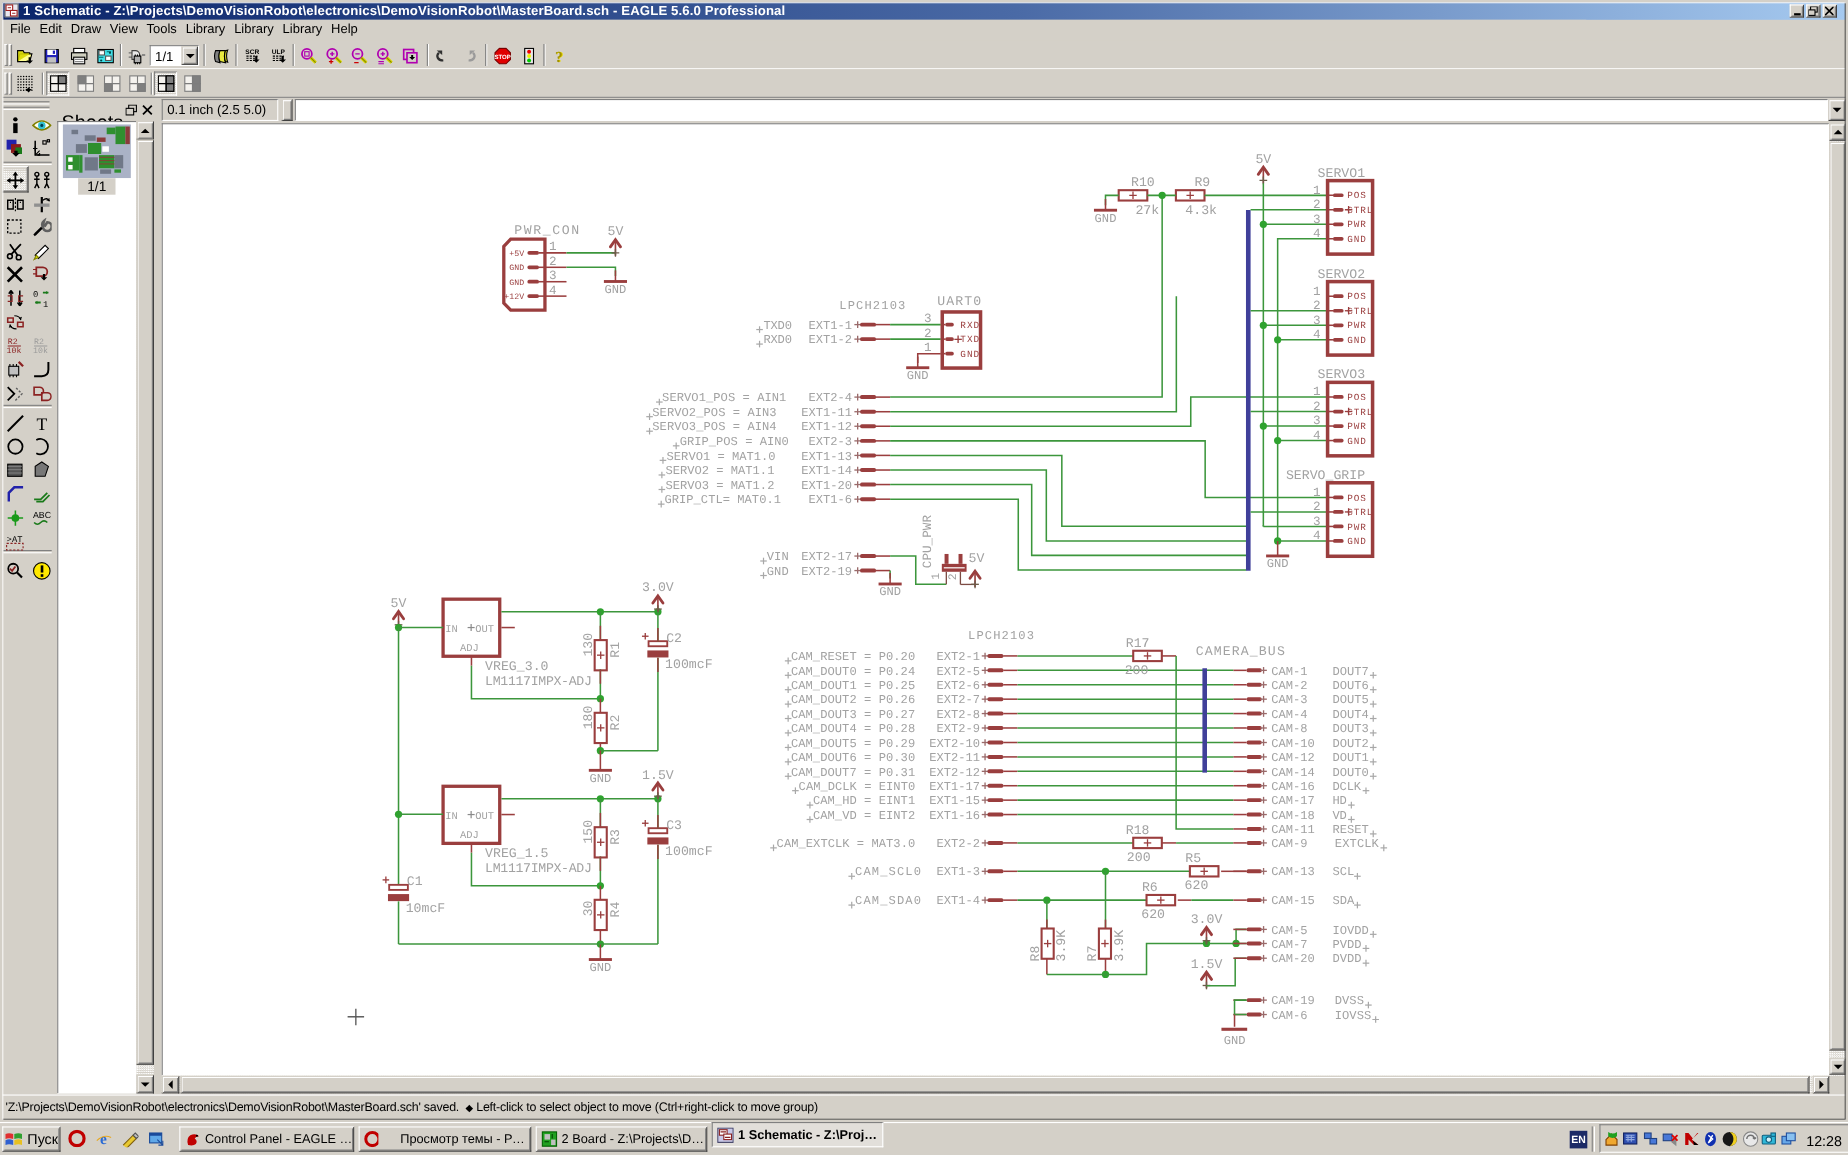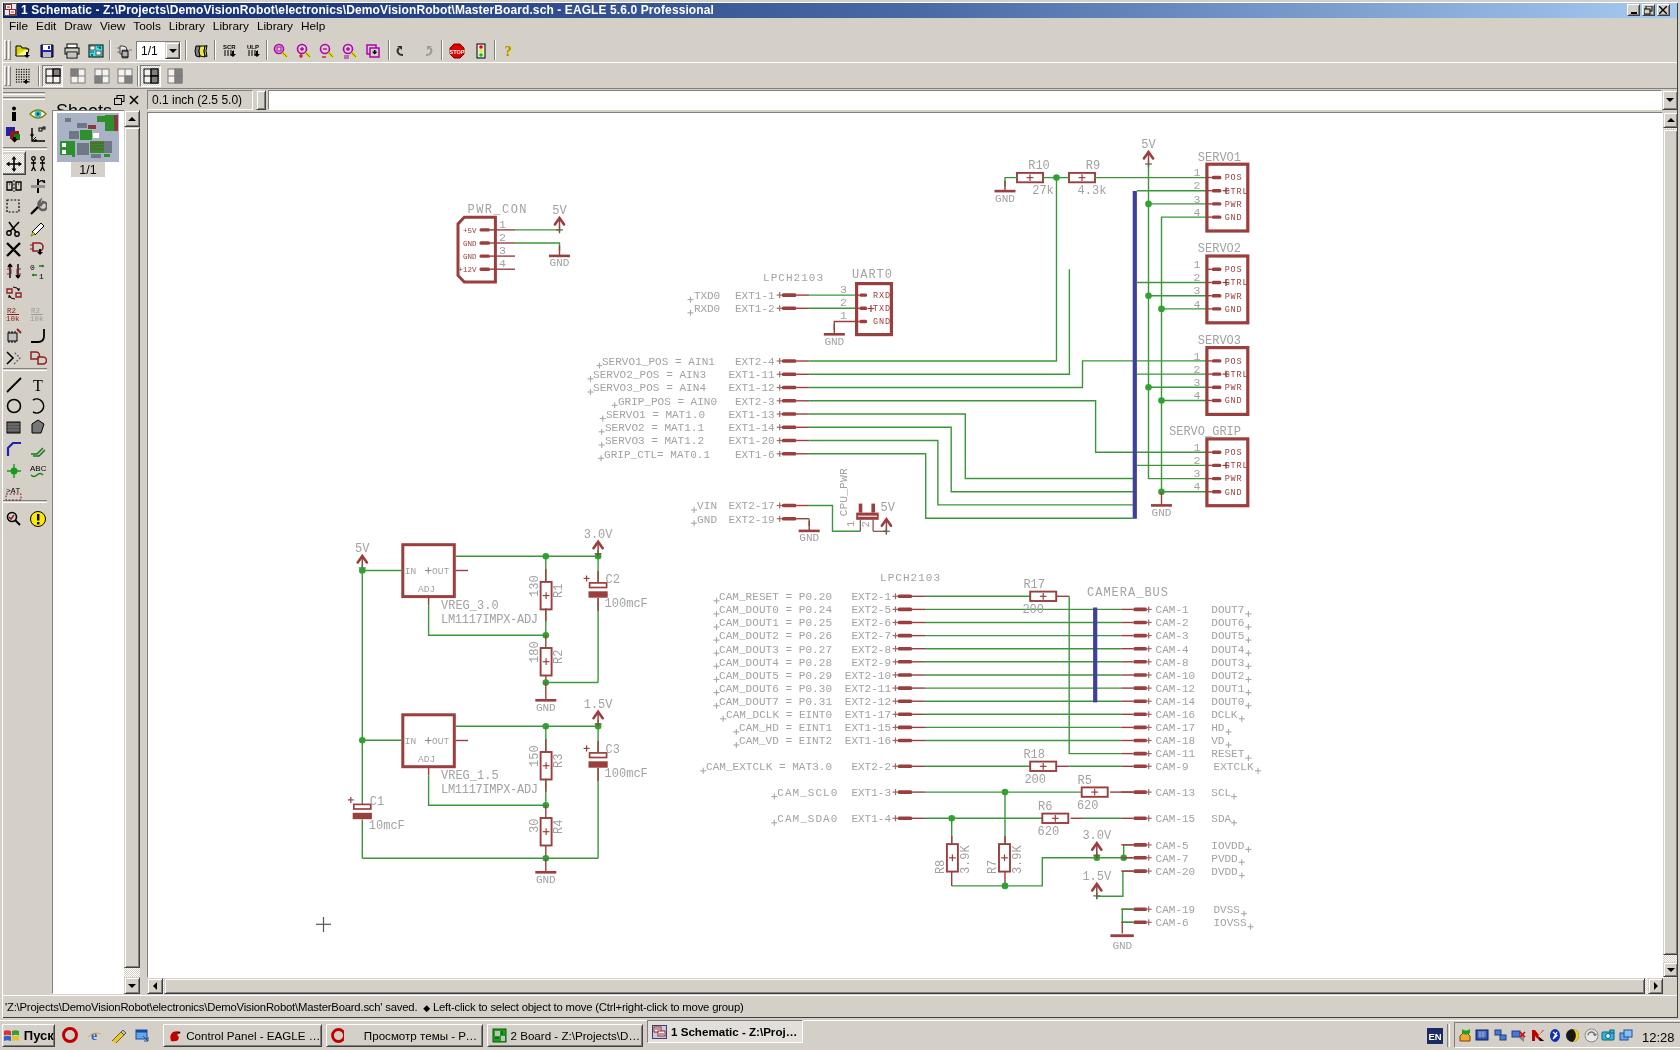--- a/index.html
+++ b/index.html
@@ -595,21 +595,21 @@
 <div class="raised2 btn" style="position:absolute;left:147px;top:978px;width:16px;height:16px;background:#d4d0c8">
     <div class="arrow-l"></div>
   </div>
 <div class="raised2 btn" style="position:absolute;left:1648px;top:978px;width:15px;height:16px;background:#d4d0c8">
     <div class="arrow-r"></div>
   </div>
 <div class="raised2" style="position:absolute;left:164px;top:978px;width:1481px;height:16px;background:#d4d0c8"></div>
 <div style="position:absolute;left:0px;top:995px;width:1680px;height:25px;background:#d4d0c8;border-top:1px solid #fff"></div>
 <div style="position:absolute;left:5px;top:1001px;font-size:11.3px;color:#000;letter-spacing:-0.2px">'Z:\Projects\DemoVisionRobot\electronics\DemoVisionRobot\MasterBoard.sch' saved.&nbsp;&nbsp;<span style="font-size:9px">◆</span>&nbsp;Left-click to select object to move (Ctrl+right-click to move group)</div>
 <div style="position:absolute;left:0px;top:1020px;width:1680px;height:30px;background:#d4d0c8;border-top:1px solid #fff;box-shadow:0 -1px 0 #808080"></div>
-<div class="raised btn" style="position:absolute;left:2px;top:1024px;width:53px;height:23px;font-weight:bold;font-size:13px"><svg width="17" height="15" viewBox="0 0 17 15">
+<div class="raised btn" style="position:absolute;left:2px;top:1024px;width:53px;height:23px;font-weight:normal;font-size:13px"><svg width="17" height="15" viewBox="0 0 17 15">
       <path d="M1 3 Q4 1.5 8 3 L8 7.5 Q4 6 1 7.5 Z" fill="#e03030"></path>
       <path d="M9 3 Q13 1.5 16 3 L16 7.5 Q13 6 9 7.5 Z" fill="#30a030"></path>
       <path d="M1 8.5 Q4 7 8 8.5 L8 13 Q4 11.5 1 13 Z" fill="#3060d0"></path>
       <path d="M9 8.5 Q13 7 16 8.5 L16 13 Q13 11.5 9 13 Z" fill="#e8c020"></path>
     </svg>&nbsp;Пуск</div>
 <div style="position:absolute;left:62px;top:1027px;width:18px;height:18px"><svg width="16" height="16">
       <circle cx="8" cy="8" r="6.5" fill="none" stroke="#c00000" stroke-width="3"></circle>
     </svg></div>
 <div style="position:absolute;left:86px;top:1027px;width:18px;height:18px"><svg width="16" height="16">
       <text x="8" y="13" font-size="14" font-weight="bold" fill="#2a6ad4" text-anchor="middle" font-family="Liberation Serif">e</text>

